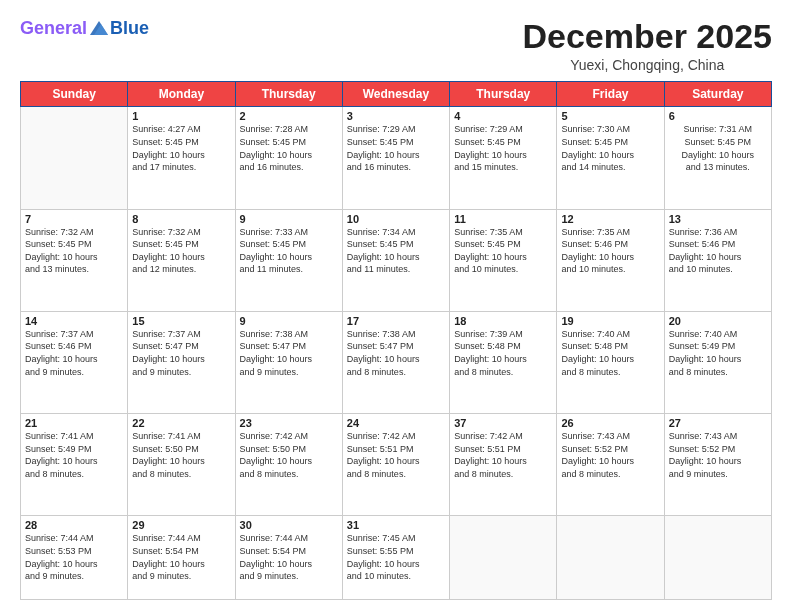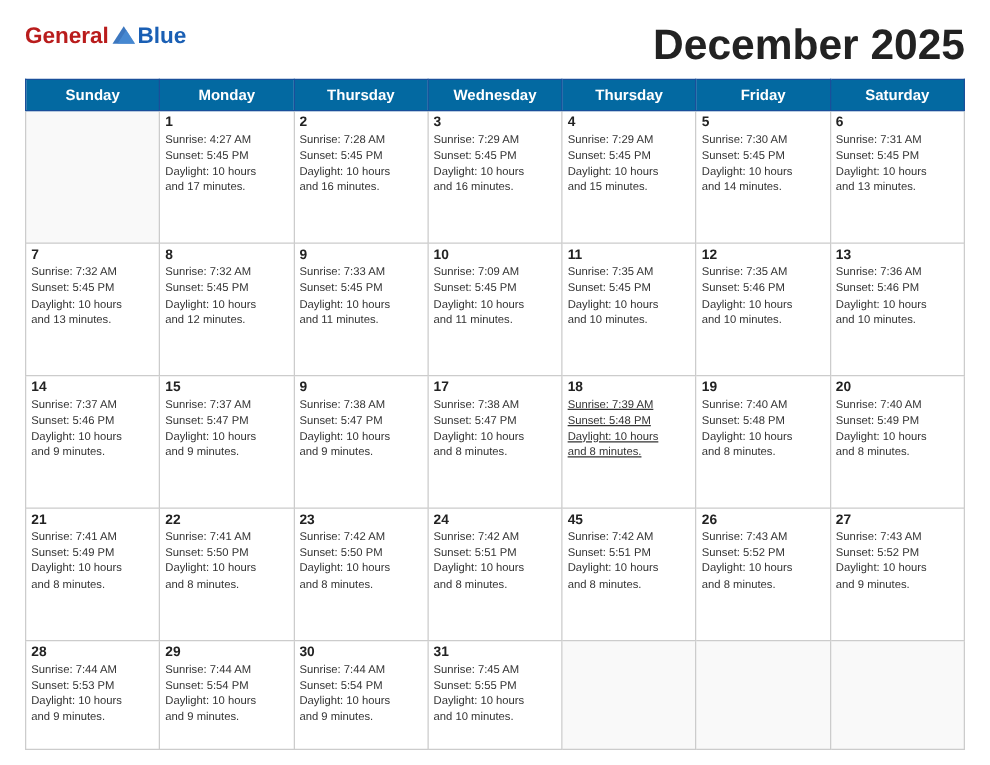--- a/index.html
+++ b/index.html
@@ -28,21 +28,21 @@
       flex-direction: column;
       align-items: flex-start;
     }
     .logo-text {
       display: flex;
       align-items: center;
       font-size: 18px;
       font-weight: bold;
       color: #333;
     }
-    .logo-general { color: #b91c1c; }
+    .logo-general { color: #8b5cf6; }
     .logo-blue { color: #1a5fb4; }
     .title-block {
       text-align: center;
     }
     .month-title {
       font-size: 34px;
       font-weight: bold;
       color: #222;
       line-height: 1.1;
     }
@@ -52,21 +52,21 @@
       margin-top: 2px;
     }
     .calendar {
       flex: 1;
       border: 1px solid #ccc;
       border-collapse: collapse;
       width: 100%;
       table-layout: fixed;
     }
     .calendar th {
-      background: #0369a1;
+      background: #ef4444;
       color: #fff;
       font-size: 12px;
       font-weight: bold;
       padding: 5px 4px;
       text-align: center;
       border: 1px solid #1a4f9a;
     }
     .calendar td {
       border: 1px solid #ccc;
       vertical-align: top;
@@ -106,20 +106,21 @@
         <svg width="22" height="18" viewBox="0 0 22 18" style="margin-left:1px;margin-bottom:2px;">
           <polygon points="2,16 11,2 20,16" fill="#1a5fb4" opacity="0.85"></polygon>
           <polygon points="6,16 13,5 20,16" fill="#4a90d9" opacity="0.7"></polygon>
         </svg>
         <br>
         <span class="logo-blue">Blue</span>
       </div>
     </div>
     <div class="title-block">
       <div class="month-title">December 2025</div>
+      <div class="subtitle">Yuexi, Chongqing, China</div>
     </div>
   </div>
 
   <table class="calendar">
     <thead>
       <tr>
       <th>Sunday</th>
           <th>Monday</th>
           <th>Thursday</th>
           <th>Wednesday</th>
@@ -161,21 +162,21 @@
           </td>
           <td>
             <span class="day-num">5</span>
             <div class="day-info" style="white-space: pre-line;">Sunrise: 7:30 AM
 Sunset: 5:45 PM
 Daylight: 10 hours
 and 14 minutes.</div>
           </td>
           <td>
             <span class="day-num">6</span>
-            <div class="day-info" style="white-space: pre-line;">Sunrise: 7:31 AM
+            <div class="day-info" style="white-space: pre-line; text-align: center;">Sunrise: 7:31 AM
 Sunset: 5:45 PM
 Daylight: 10 hours
 and 13 minutes.</div>
           </td>
         </tr>
         <tr>
           <td>
             <span class="day-num">7</span>
             <div class="day-info" style="white-space: pre-line;">Sunrise: 7:32 AM
 Sunset: 5:45 PM
@@ -191,21 +192,21 @@
           </td>
           <td>
             <span class="day-num">9</span>
             <div class="day-info" style="white-space: pre-line;">Sunrise: 7:33 AM
 Sunset: 5:45 PM
 Daylight: 10 hours
 and 11 minutes.</div>
           </td>
           <td>
             <span class="day-num">10</span>
-            <div class="day-info" style="white-space: pre-line;">Sunrise: 7:09 AM
+            <div class="day-info" style="white-space: pre-line;">Sunrise: 7:34 AM
 Sunset: 5:45 PM
 Daylight: 10 hours
 and 11 minutes.</div>
           </td>
           <td>
             <span class="day-num">11</span>
             <div class="day-info" style="white-space: pre-line;">Sunrise: 7:35 AM
 Sunset: 5:45 PM
 Daylight: 10 hours
 and 10 minutes.</div>
@@ -249,21 +250,21 @@
           </td>
           <td>
             <span class="day-num">17</span>
             <div class="day-info" style="white-space: pre-line;">Sunrise: 7:38 AM
 Sunset: 5:47 PM
 Daylight: 10 hours
 and 8 minutes.</div>
           </td>
           <td>
             <span class="day-num">18</span>
-            <div class="day-info" style="white-space: pre-line; text-decoration: underline;">Sunrise: 7:39 AM
+            <div class="day-info" style="white-space: pre-line;">Sunrise: 7:39 AM
 Sunset: 5:48 PM
 Daylight: 10 hours
 and 8 minutes.</div>
           </td>
           <td>
             <span class="day-num">19</span>
             <div class="day-info" style="white-space: pre-line;">Sunrise: 7:40 AM
 Sunset: 5:48 PM
 Daylight: 10 hours
 and 8 minutes.</div>
@@ -299,21 +300,21 @@
 and 8 minutes.</div>
           </td>
           <td>
             <span class="day-num">24</span>
             <div class="day-info" style="white-space: pre-line;">Sunrise: 7:42 AM
 Sunset: 5:51 PM
 Daylight: 10 hours
 and 8 minutes.</div>
           </td>
           <td>
-            <span class="day-num">45</span>
+            <span class="day-num">37</span>
             <div class="day-info" style="white-space: pre-line;">Sunrise: 7:42 AM
 Sunset: 5:51 PM
 Daylight: 10 hours
 and 8 minutes.</div>
           </td>
           <td>
             <span class="day-num">26</span>
             <div class="day-info" style="white-space: pre-line;">Sunrise: 7:43 AM
 Sunset: 5:52 PM
 Daylight: 10 hours

